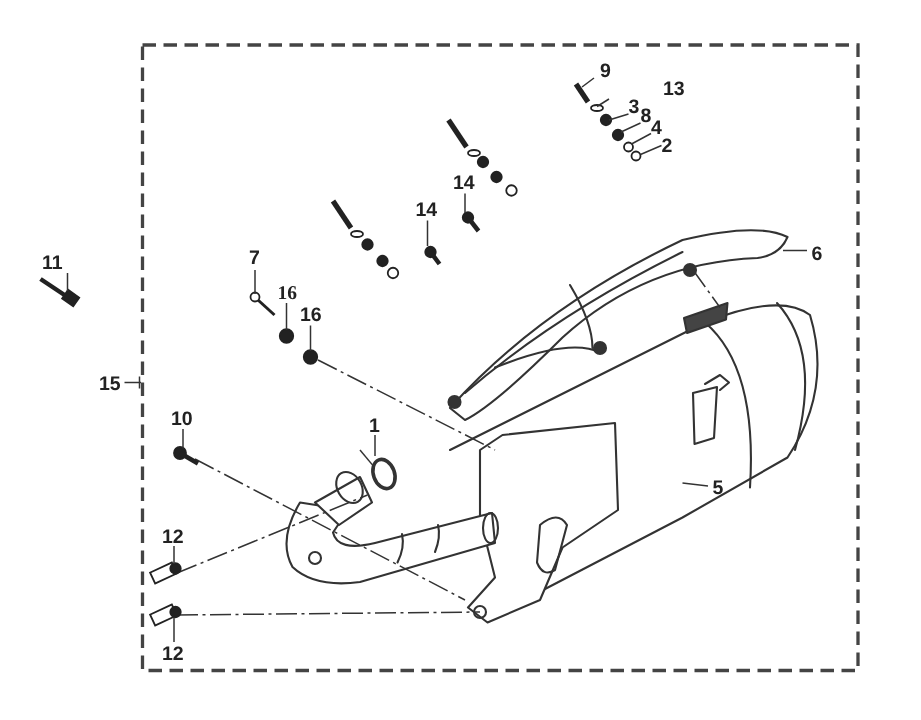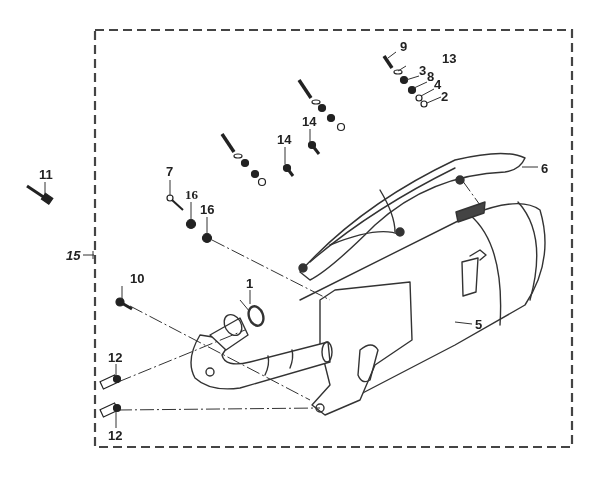--- a/index.html
+++ b/index.html
@@ -146,23 +146,23 @@
 
 <span class="callout" style="left:246px;top:277px;">1</span>
 <span class="callout" style="left:441px;top:90px;">2</span>
 <span class="callout" style="left:419px;top:64px;">3</span>
 <span class="callout" style="left:434px;top:78px;">4</span>
 <span class="callout" style="left:475px;top:318px;">5</span>
 <span class="callout" style="left:541px;top:162px;">6</span>
 <span class="callout" style="left:166px;top:165px;">7</span>
 <span class="callout" style="left:427px;top:70px;">8</span>
 <span class="callout" style="left:400px;top:40px;">9</span>
-<span class="callout" style="left:130px;top:272px;">10</span>
-<span class="callout" style="left:39px;top:168px;">11</span>
+<span class="callout" style="left:114px;top:272px;">10</span>
+<span class="callout" style="left:28px;top:168px;">11</span>
 <span class="callout" style="left:108px;top:351px;">12</span>
 <span class="callout" style="left:108px;top:429px;">12</span>
 <span class="callout" style="left:405px;top:52px;margin-left:37px;">13</span>
 <span class="callout" style="left:277px;top:133px;">14</span>
 <span class="callout" style="left:302px;top:115px;">14</span>
-<span class="callout" style="left:66px;top:249px;font-style:italic;">15</span>
+<span class="callout" style="left:66px;top:249px;">15</span>
 <span class="callout" style="left:185px;top:188px;font-family:Liberation Serif, serif;">16</span>
 <span class="callout" style="left:200px;top:203px;">16</span>
 </div>
 
 </body></html>

